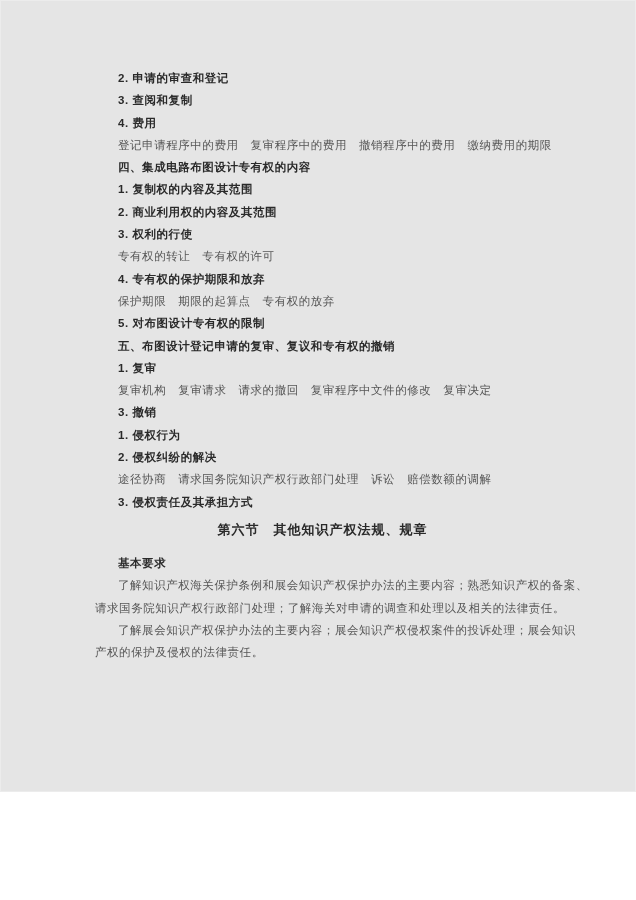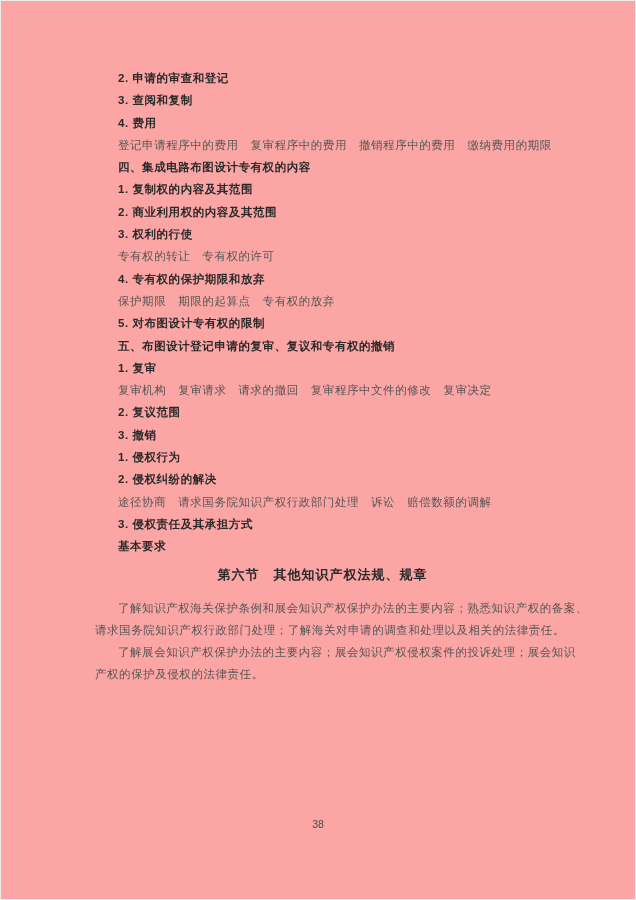--- a/index.html
+++ b/index.html
@@ -4,22 +4,22 @@
 <style>
   html, body {
     margin: 0;
     padding: 0;
     background: #ffffff;
     font-family: "Liberation Sans", sans-serif;
   }
   .page {
     position: relative;
     width: 636px;
-    height: 900px;
-    background: #fca5a5;
+    height: 792px;
+    background: #e5e5e5;
     overflow: hidden;
     box-shadow: inset 0 0 0 1px #ececec;
   }
   .content {
     position: absolute;
     top: 67px;
     left: 95px;
     width: 455px;
   }
   .blk {
@@ -82,27 +82,26 @@
       <div class="blk heading">1. 复制权的内容及其范围</div>
       <div class="blk heading">2. 商业利用权的内容及其范围</div>
       <div class="blk heading">3. 权利的行使</div>
       <div class="blk items">专有权的转让　专有权的许可</div>
       <div class="blk heading">4. 专有权的保护期限和放弃</div>
       <div class="blk items">保护期限　期限的起算点　专有权的放弃</div>
       <div class="blk heading">5. 对布图设计专有权的限制</div>
       <div class="blk heading">五、布图设计登记申请的复审、复议和专有权的撤销</div>
       <div class="blk heading">1. 复审</div>
       <div class="blk items">复审机构　复审请求　请求的撤回　复审程序中文件的修改　复审决定</div>
-      <div class="blk heading">2. 复议范围</div>
       <div class="blk heading">3. 撤销</div>
       <div class="blk heading">1. 侵权行为</div>
       <div class="blk heading">2. 侵权纠纷的解决</div>
       <div class="blk items">途径协商　请求国务院知识产权行政部门处理　诉讼　赔偿数额的调解</div>
       <div class="blk heading">3. 侵权责任及其承担方式</div>
+      <div class="blk section-title">第六节　其他知识产权法规、规章</div>
       <div class="blk heading">基本要求</div>
-      <div class="blk section-title">第六节　其他知识产权法规、规章</div>
       <div class="blk para">了解知识产权海关保护条例和展会知识产权保护办法的主要内容；熟悉知识产权的备案、</div>
       <div class="blk cont">请求国务院知识产权行政部门处理；了解海关对申请的调查和处理以及相关的法律责任。</div>
       <div class="blk para">了解展会知识产权保护办法的主要内容；展会知识产权侵权案件的投诉处理；展会知识</div>
       <div class="blk cont">产权的保护及侵权的法律责任。</div>
     </div>
   <div class="page-number">38</div>
 </div>
 
 </body></html>

